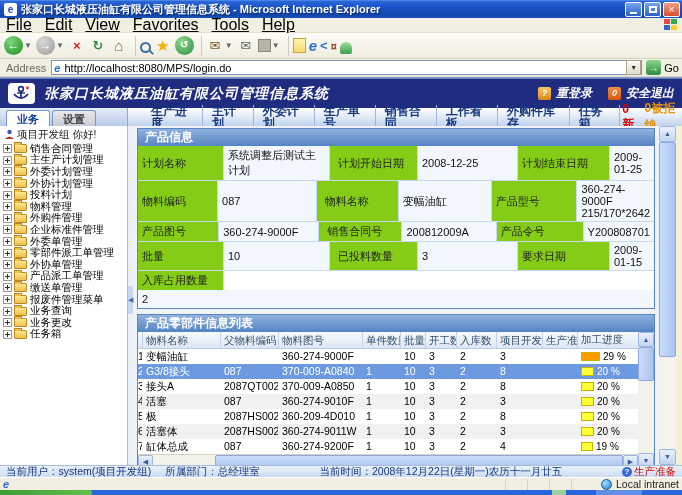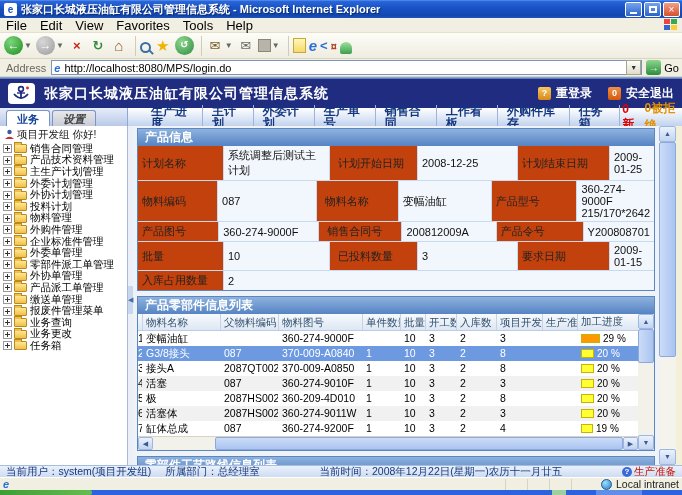--- a/index.html
+++ b/index.html
@@ -17,21 +17,21 @@
   .winbtn { width:17px; height:15px; margin-left:2px; border:1px solid #fff; border-radius:2px;
     color:#fff; font-size:10px; line-height:13px; text-align:center;
     background:linear-gradient(180deg,#74A4F0,#2B62C8); }
   .winbtn.close { background:linear-gradient(180deg,#F0A088,#D8502C); }
   .winbtn.min i { display:block; width:7px; height:2px; background:#fff; margin:9px auto 0; }
   .winbtn.max i { display:block; width:8px; height:7px; border:2px solid #fff; margin:3px auto 0; }
 
   
   #menubar { height:15px; display:flex; align-items:center; background:#F1EFE2;
     border-bottom:1px solid #E3E0D0; padding-left:6px; }
-  #menubar .mi { margin-right:13px; font-size:13px; cursor:default; }
+  #menubar .mi { margin-right:13px; font-size:16px; cursor:default;text-decoration:underline; }
   #menubar .spring { flex:1; }
   .winflag { width:14px; height:12px; display:grid; grid-template-columns:6px 6px;
     grid-template-rows:5px 5px; gap:1px; margin-right:4px; }
   .winflag i:nth-child(1){background:#E44;} .winflag i:nth-child(2){background:#3A5;}
   .winflag i:nth-child(3){background:#36C;} .winflag i:nth-child(4){background:#FC3;}
 
   
   #toolbar { height:26px; display:flex; align-items:center; padding-left:4px;
     background:linear-gradient(180deg,#FDFCF7,#EFEDE0); border-bottom:1px solid #D8D4C4; }
   .tool { display:flex; align-items:center; margin-right:3px; }
@@ -68,39 +68,39 @@
     font-family:"Liberation Sans",sans-serif; background:transparent; }
   .addr-drop { width:15px; height:15px; background:linear-gradient(#FDFCF7,#E0DCCB);
     border:1px solid #A8A494; font-size:7px; text-align:center; line-height:13px; color:#333; }
   .go-btn { display:flex; align-items:center; margin-left:4px; }
   .go-circ { width:15px; height:15px; border-radius:3px; color:#fff; font-size:10px;
     line-height:15px; text-align:center; background:linear-gradient(#8CD68C,#2E8C3E);
     margin-right:3px; }
   .bluerule { height:2px; background:linear-gradient(#9AB4E0,#4A6AB0); }
 
   
-  #appheader { height:29px; background:#202C80; display:flex; align-items:center; padding:8px 8px; }
+  #appheader { height:29px; background:#202C80; display:flex; align-items:center; padding:8px 8px;font-style:italic; }
   .logo { width:27px; height:21px; background:#fff; border-radius:4px; margin-right:9px;
     display:flex; align-items:center; justify-content:center; }
   #appheader .apptitle { color:#fff; font-size:14px; font-weight:bold; letter-spacing:1px; flex:1; }
   .hdr-act { display:flex; align-items:center; color:#fff; font-size:12px; font-weight:bold;
     margin-left:16px; cursor:pointer; }
   .hdr-ico { width:13px; height:13px; border-radius:2px; margin-right:5px; color:#fff;
     font-size:9px; line-height:13px; text-align:center; }
   .hdr-ico.gold { background:linear-gradient(#F8C860,#D88818); }
   .hdr-ico.orange { background:linear-gradient(#F09048,#D85808); }
 
   
   #navstrip { height:18px; display:flex; background:linear-gradient(180deg,#FFFFFF,#C2D3EE); }
   .tabzone { width:128px; display:flex; align-items:flex-end; padding-left:6px;
     background:linear-gradient(180deg,#E6EDF9,#B8C9E8); border-right:1px solid #8FA8D0; }
   .tab { padding:1px 10px 0; font-size:11px; font-weight:bold; margin-right:2px;
     border:1px solid #7A96C8; border-bottom:none; border-radius:3px 3px 0 0; height:16px; }
   .tab.active { background:#fff; color:#14449A; }
-  .tab.inactive { background:linear-gradient(#E8E8E8,#C8CCD8); color:#444;font-style:italic; }
+  .tab.inactive { background:linear-gradient(#E8E8E8,#C8CCD8); color:#444; }
   .navlinks { flex:1; display:flex; align-items:center; padding-left:14px; }
   .navlink { font-size:12px; font-weight:bold; color:#14367F; padding:0 9px; cursor:pointer;
     border-right:1px solid #9FB4DC; line-height:12px; }
   .navlink:last-of-type { border-right:none; }
   .badge-new { color:#E00000; font-size:12px; font-weight:bold; margin-left:2px; }
   .badge-rej { color:#E09000; font-size:12px; font-weight:bold; margin-left:6px; }
 
   
   #body { height:339px; display:flex; }
   #sidebar { width:128px; background:#fff; border-right:1px solid #A8B8D8; overflow:hidden;
@@ -123,24 +123,24 @@
   #splitter .collapse { position:absolute; top:160px; left:0; width:5px; height:28px;
     background:#C8D6EE; color:#4A6AA8; font-size:7px; line-height:28px; text-align:center; }
 
   #main { width:526px; background:#EFF2F7; padding:2px 4px 0; overflow:hidden; }
   .panel { border:1px solid #5A86C2; background:#fff; margin-bottom:5px; }
   .phead { height:17px; background:linear-gradient(180deg,#8FB2DE,#5584C4);
     color:#fff; font-size:12px; font-weight:bold; line-height:17px; padding-left:7px; }
 
   
   .inforow { display:flex; border-bottom:1px solid #C8DAF0; }
-  .inforow:last-child { border-bottom:none; }
+  .inforow:last-child { border-bottom:none;flex-direction:column; }
   .ic { padding:2px 4px; font-size:11px; border-right:1px solid #C8DAF0; display:flex;
     align-items:center; }
-  .ic.lab { background:#c2410c; color:#222; }
+  .ic.lab { background:#84cc16; color:#222; }
   .ic.val { background:#F2F7FD; color:#111; }
   .w-l1{width:86px;} .w-v1{width:106px;} .w-l2{width:88px;padding-left:8px;} .w-v2{width:100px;}
   .w-l3{width:92px;} .w-v3{flex:1; border-right:none;}
   .w-vwide{flex:1; border-right:none;}
   .h18{min-height:18px;} .h26{min-height:26px; line-height:12px;}
   .ghead { display:flex; height:17px; background:linear-gradient(#F7FAFD,#DDE7F3);
     border-bottom:1px solid #B9CDE8; }
   .gh { font-size:10.5px; color:#33506E; padding:2px 3px; border-right:1px solid #C4D4E8;
     white-space:nowrap; overflow:hidden; }
   .grow { display:flex; height:15px; background:#fff; cursor:pointer; }
@@ -358,25 +358,20 @@
         <span>项目开发组 你好!</span>
       </div>
       <div class="titem">
           <span class="plusbox"></span>
           <span class="folder"></span>
           <span class="tl">销售合同管理</span>
         </div>
       <div class="titem">
           <span class="plusbox"></span>
           <span class="folder"></span>
-          <span class="tl">产品技术资料管理</span>
-        </div>
-      <div class="titem">
-          <span class="plusbox"></span>
-          <span class="folder"></span>
           <span class="tl">主生产计划管理</span>
         </div>
       <div class="titem">
           <span class="plusbox"></span>
           <span class="folder"></span>
           <span class="tl">外委计划管理</span>
         </div>
       <div class="titem">
           <span class="plusbox"></span>
           <span class="folder"></span>

